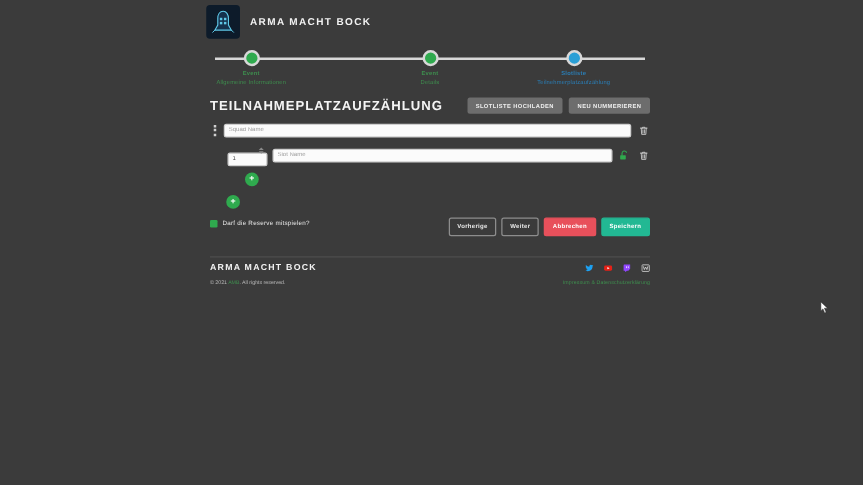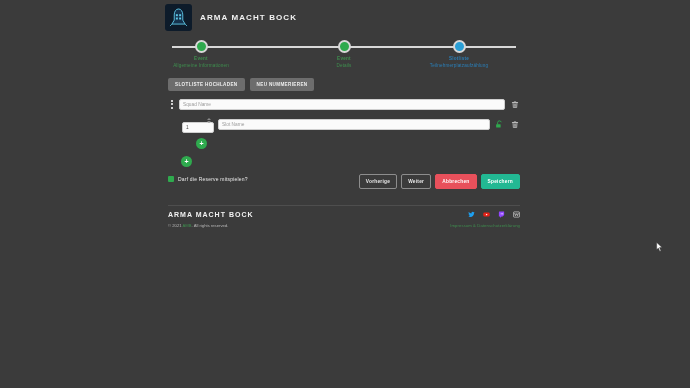--- a/index.html
+++ b/index.html
@@ -213,20 +213,21 @@
     </div>
 
     <div class="step" style="left:291px">
       <div class="step-dot blue"></div>
       <div class="step-title blue-txt">Slotliste</div>
       <div class="step-sub blue-txt">Teilnehmerplatzaufzählung</div>
     </div>
   </div>
 
   <div class="title-row">
+    <div class="page-title">TEILNAHMEPLATZAUFZÄHLUNG</div>
     <div class="title-btns">
       <button class="gbtn">SLOTLISTE HOCHLADEN</button>
       <button class="gbtn">NEU NUMMERIEREN</button>
     </div>
   </div>
 
   <div class="form-area">
 
     <div class="squad-row">
       <div class="drag-handle">

